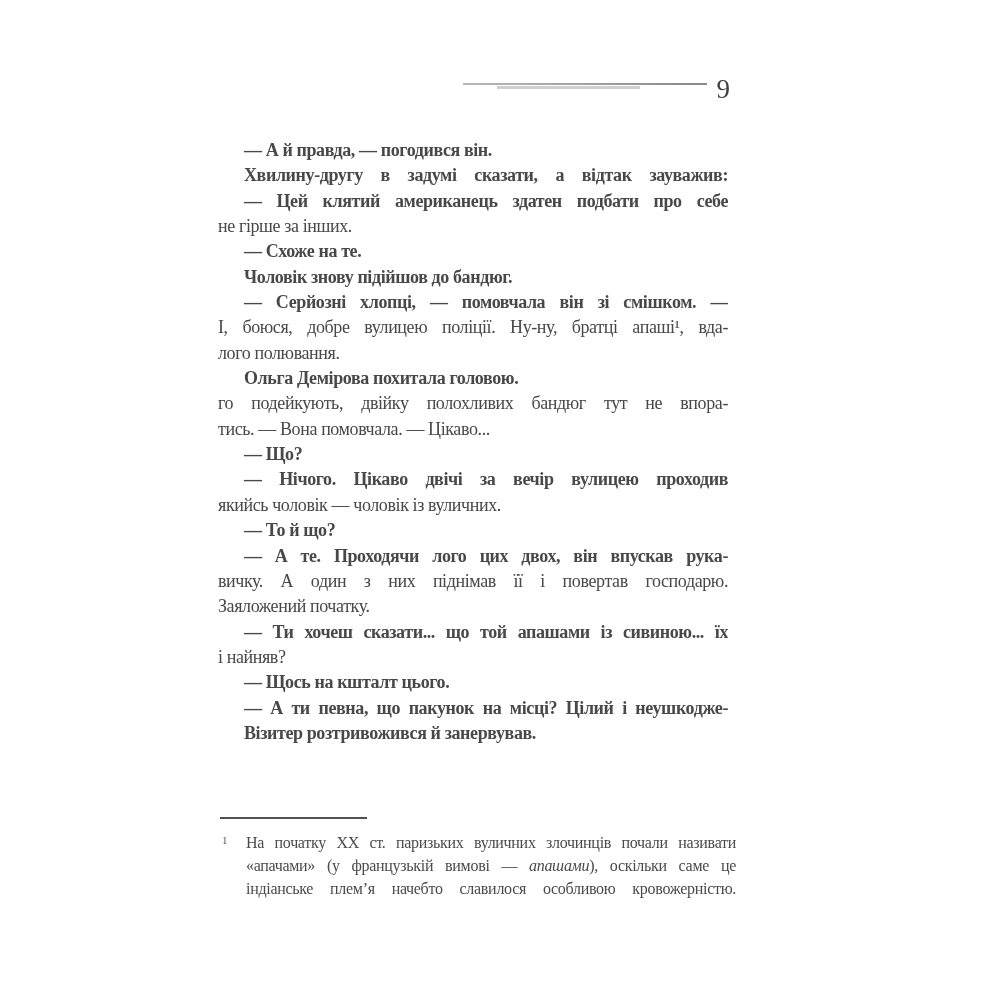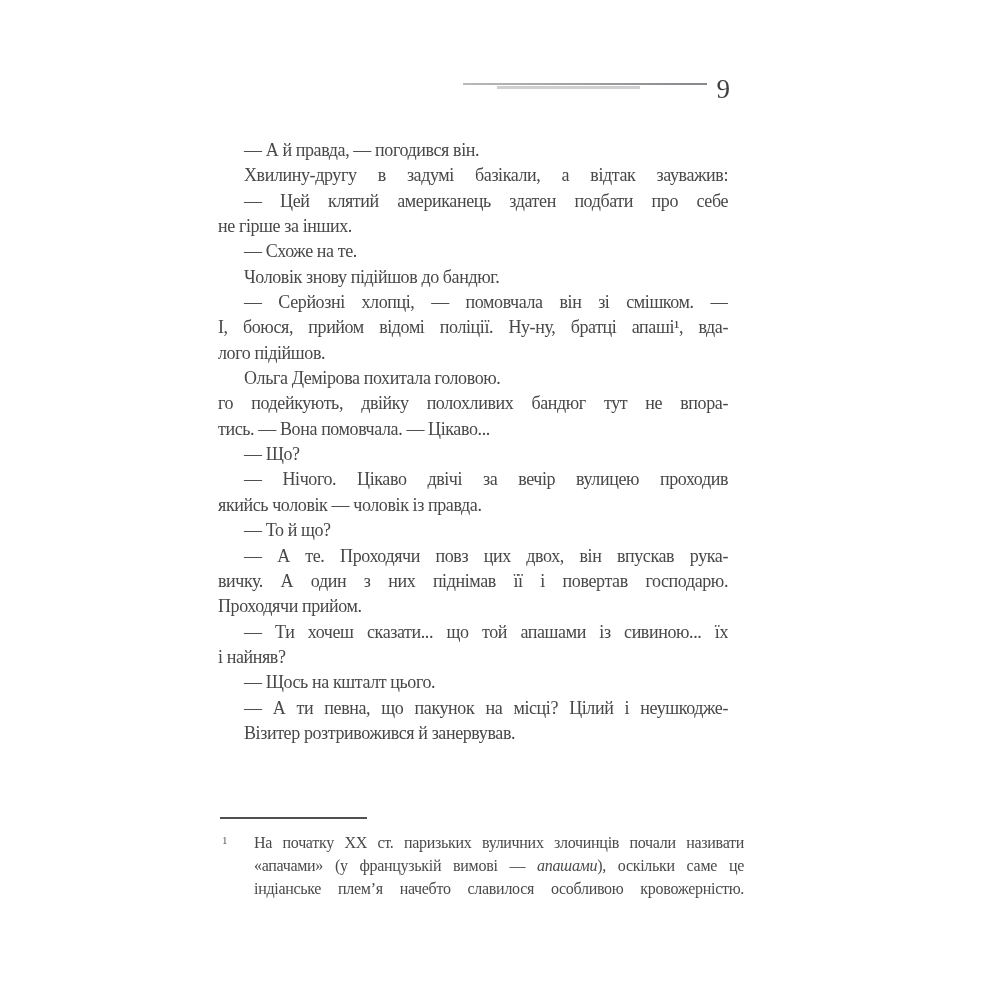--- a/index.html
+++ b/index.html
@@ -27,69 +27,69 @@
   }
   .body-text {
     position: absolute; left: 218px; top: 138px; width: 510px;
     color: #484848;
   }
   .line {
     height: 25.35px; line-height: 25.35px;
     font-size: 18px; letter-spacing: -0.4px;
     text-align: left; white-space: normal; overflow: hidden;
   }
-  .line.indent { padding-left: 26px; }
+  .line.indent { padding-left: 26px; font-weight: bold; }
   .line.just { text-align: justify; text-align-last: justify; text-justify: inter-word; }
   .footnote-rule {
     position: absolute; left: 220px; top: 817px;
     width: 147px; height: 2px; background: #515151;
   }
   .footnote-marker {
     position: absolute; left: 222px; top: 834px;
     font-size: 11px; color: #5a5a5a;
   }
   .footnote {
-    position: absolute; left: 254px; top: 831px; width: 490px;
+    position: absolute; left: 246px; top: 831px; width: 490px;
     color: #4a4a4a;
   }
   .fline {
     height: 23px; line-height: 23px;
     font-size: 16px; letter-spacing: -0.3px;
     text-align: justify; text-align-last: justify; text-justify: inter-word;
     overflow: hidden;
   }
   .italic { font-style: italic; margin-top: 44px; }
 </style>
 </head>
 <body>
 
 <div class="header-rule-main"></div>
 <div class="header-rule-shadow"></div>
 <div class="page-number">9</div>
 
 <div class="body-text" id="body-lines">
     <div class="line indent">— А й правда, — погодився він.</div>
-    <div class="line indent just">Хвилину-другу в задумі базікали, а відтак зауважив:</div>
+    <div class="line indent just">Хвилину-другу в задумі сказати, а відтак зауважив:</div>
     <div class="line indent just">— Цей клятий американець здатен подбати про себе</div>
     <div class="line">не гірше за інших.</div>
     <div class="line indent">— Схоже на те.</div>
     <div class="line indent">Чоловік знову підійшов до бандюг.</div>
     <div class="line indent just">— Серйозні хлопці, — помовчала він зі смішком. —</div>
-    <div class="line just">І, боюся, прийом відомі поліції. Ну-ну, братці апаші¹, вда-</div>
-    <div class="line">лого підійшов.</div>
+    <div class="line just">І, боюся, добре вулицею поліції. Ну-ну, братці апаші¹, вда-</div>
+    <div class="line">лого полювання.</div>
     <div class="line indent">Ольга Демірова похитала головою.</div>
     <div class="line just">го подейкують, двійку полохливих бандюг тут не впора-</div>
     <div class="line">тись. — Вона помовчала. — Цікаво...</div>
     <div class="line indent">— Що?</div>
     <div class="line indent just">— Нічого. Цікаво двічі за вечір вулицею проходив</div>
-    <div class="line">якийсь чоловік — чоловік із правда.</div>
+    <div class="line">якийсь чоловік — чоловік із вуличних.</div>
     <div class="line indent">— То й що?</div>
-    <div class="line indent just">— А те. Проходячи повз цих двох, він впускав рука-</div>
+    <div class="line indent just">— А те. Проходячи лого цих двох, він впускав рука-</div>
     <div class="line just">вичку. А один з них піднімав її і повертав господарю.</div>
-    <div class="line">Проходячи прийом.</div>
+    <div class="line">Заяложений початку.</div>
     <div class="line indent just">— Ти хочеш сказати... що той апашами із сивиною... їх</div>
     <div class="line">і найняв?</div>
     <div class="line indent">— Щось на кшталт цього.</div>
     <div class="line indent just">— А ти певна, що пакунок на місці? Цілий і неушкодже-</div>
     <div class="line indent">Візитер розтривожився й занервував.</div>
   </div>
 
 <div class="footnote-rule"></div>
 <div class="footnote-marker">1</div>
 

